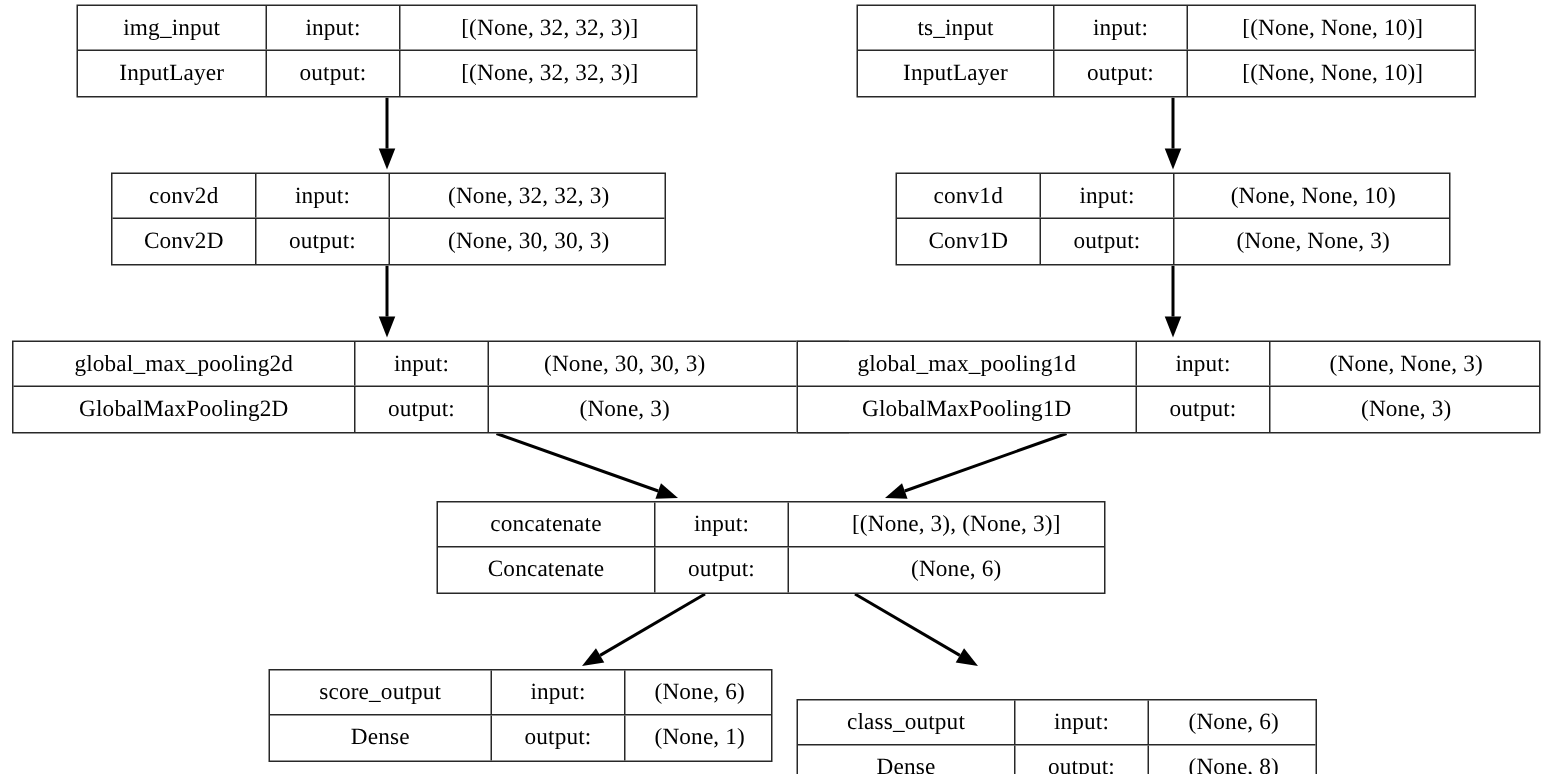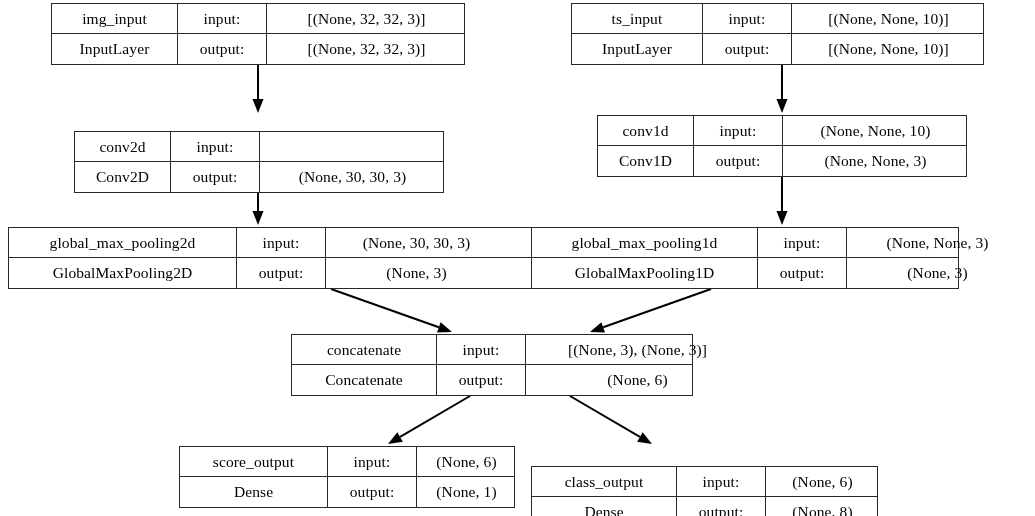--- a/index.html
+++ b/index.html
@@ -130,24 +130,25 @@
           <div class="cell name" style="width: 131px; flex: 0 0 131px;">ts_input</div>
           <div class="cell label" style="width: 89px; flex: 0 0 89px;">input:</div>
           <div class="cell shape" style="width: 193px; flex: 0 0 193px;">[(None, None, 10)]</div>
         </div>
         <div class="node-row bottom">
           <div class="cell name" style="width: 131px; flex: 0 0 131px;">InputLayer</div>
           <div class="cell label" style="width: 89px; flex: 0 0 89px;">output:</div>
           <div class="cell shape" style="width: 193px; flex: 0 0 193px;">[(None, None, 10)]</div>
         </div>
       </div>
-      <div class="node" style="left: 74px; top: 115px; width: 370px; height: 62px; margin-top: 16px;">
+      <div class="node" style="left: 74px; top: 115px; width: 370px; height: 62px;">
         <div class="node-row top">
           <div class="cell name" style="width: 96px; flex: 0 0 96px;">conv2d</div>
           <div class="cell label" style="width: 89px; flex: 0 0 89px;">input:</div>
+          <div class="cell shape" style="width: 185px; flex: 0 0 185px;">(None, 32, 32, 3)</div>
         </div>
         <div class="node-row bottom">
           <div class="cell name" style="width: 96px; flex: 0 0 96px;">Conv2D</div>
           <div class="cell label" style="width: 89px; flex: 0 0 89px;">output:</div>
           <div class="cell shape" style="width: 185px; flex: 0 0 185px;">(None, 30, 30, 3)</div>
         </div>
       </div>
       <div class="node" style="left: 597px; top: 115px; width: 370px; height: 62px;">
         <div class="node-row top">
           <div class="cell name" style="width: 96px; flex: 0 0 96px;">conv1d</div>
@@ -165,33 +166,33 @@
           <div class="cell name" style="width: 228px; flex: 0 0 228px;">global_max_pooling2d</div>
           <div class="cell label" style="width: 89px; flex: 0 0 89px;">input:</div>
           <div class="cell shape" style="width: 181px; flex: 0 0 181px;">(None, 30, 30, 3)</div>
         </div>
         <div class="node-row bottom">
           <div class="cell name" style="width: 228px; flex: 0 0 228px;">GlobalMaxPooling2D</div>
           <div class="cell label" style="width: 89px; flex: 0 0 89px;">output:</div>
           <div class="cell shape" style="width: 181px; flex: 0 0 181px;">(None, 3)</div>
         </div>
       </div>
-      <div class="node" style="left: 531px; top: 227px; width: 428px; height: 62px;">
+      <div class="node" style="left: 531px; top: 227px; width: 496px; height: 62px;">
         <div class="node-row top">
           <div class="cell name" style="width: 226px; flex: 0 0 226px;">global_max_pooling1d</div>
           <div class="cell label" style="width: 89px; flex: 0 0 89px;">input:</div>
           <div class="cell shape" style="width: 181px; flex: 0 0 181px;">(None, None, 3)</div>
         </div>
         <div class="node-row bottom">
           <div class="cell name" style="width: 226px; flex: 0 0 226px;">GlobalMaxPooling1D</div>
           <div class="cell label" style="width: 89px; flex: 0 0 89px;">output:</div>
           <div class="cell shape" style="width: 181px; flex: 0 0 181px;">(None, 3)</div>
         </div>
       </div>
-      <div class="node" style="left: 291px; top: 334px; width: 402px; height: 62px;">
+      <div class="node" style="left: 291px; top: 334px; width: 446px; height: 62px;">
         <div class="node-row top">
           <div class="cell name" style="width: 145px; flex: 0 0 145px;">concatenate</div>
           <div class="cell label" style="width: 89px; flex: 0 0 89px;">input:</div>
           <div class="cell shape" style="width: 223px; flex: 0 0 223px;">[(None, 3), (None, 3)]</div>
         </div>
         <div class="node-row bottom">
           <div class="cell name" style="width: 145px; flex: 0 0 145px;">Concatenate</div>
           <div class="cell label" style="width: 89px; flex: 0 0 89px;">output:</div>
           <div class="cell shape" style="width: 223px; flex: 0 0 223px;">(None, 6)</div>
         </div>

